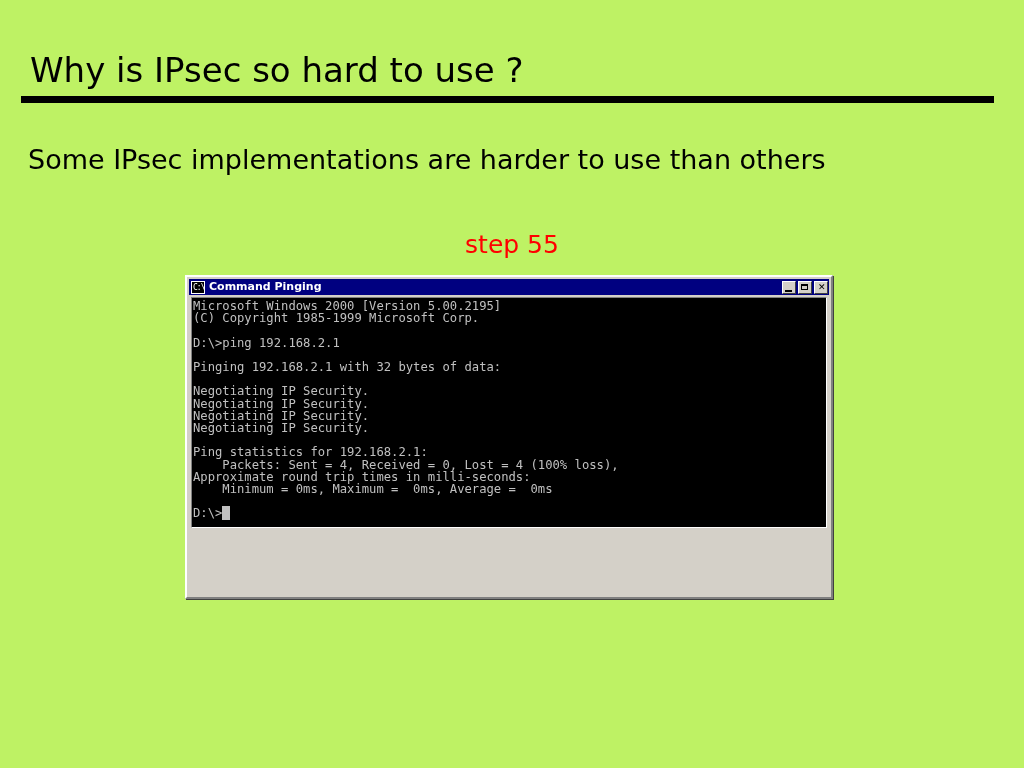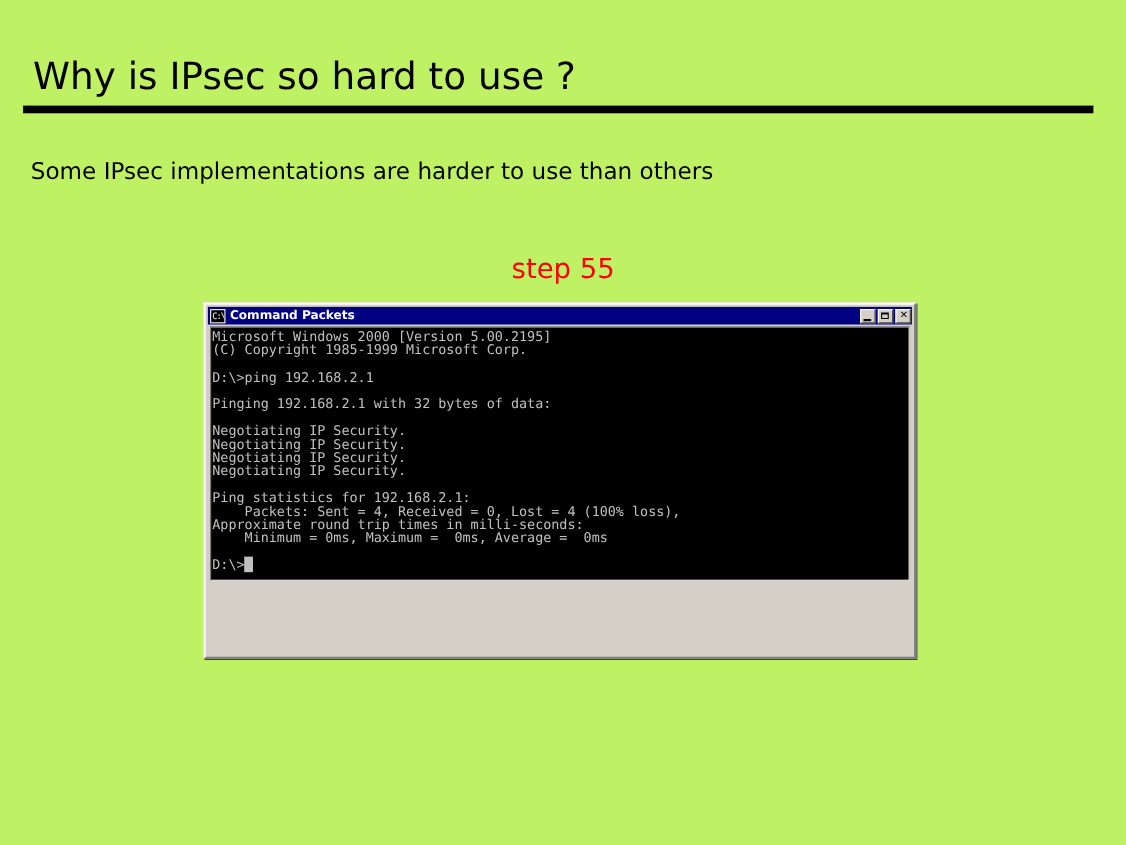--- a/index.html
+++ b/index.html
@@ -39,21 +39,21 @@
     top: 96px;
     width: 973px;
     height: 7px;
     background: #000000;
   }
 
   .slide-subtitle {
     position: absolute;
     left: 28px;
     top: 144px;
-    font-size: 21px;
+    font-size: 27px;
     font-weight: 400;
     color: #000000;
     white-space: nowrap;
   }
 
   .step-label {
     position: absolute;
     left: 0;
     top: 230px;
     width: 1024px;
@@ -209,21 +209,21 @@
   <div class="slide-subtitle">Some IPsec implementations are harder to use than others</div>
 
   <div class="step-label">step 55</div>
 
   <div class="console-window">
 
     <div class="titlebar">
       <div class="titlebar-icon">
         <span>C:\</span>
       </div>
-      <div class="titlebar-text">Command Packets</div>
+      <div class="titlebar-text">Command Pinging</div>
       <div class="titlebar-buttons">
         <div class="tb-btn tb-min">
             <i></i>
           </div>
         <div class="tb-btn tb-max">
             <i></i>
           </div>
         <div class="tb-btn tb-close">
             <i>✕</i>
           </div>

